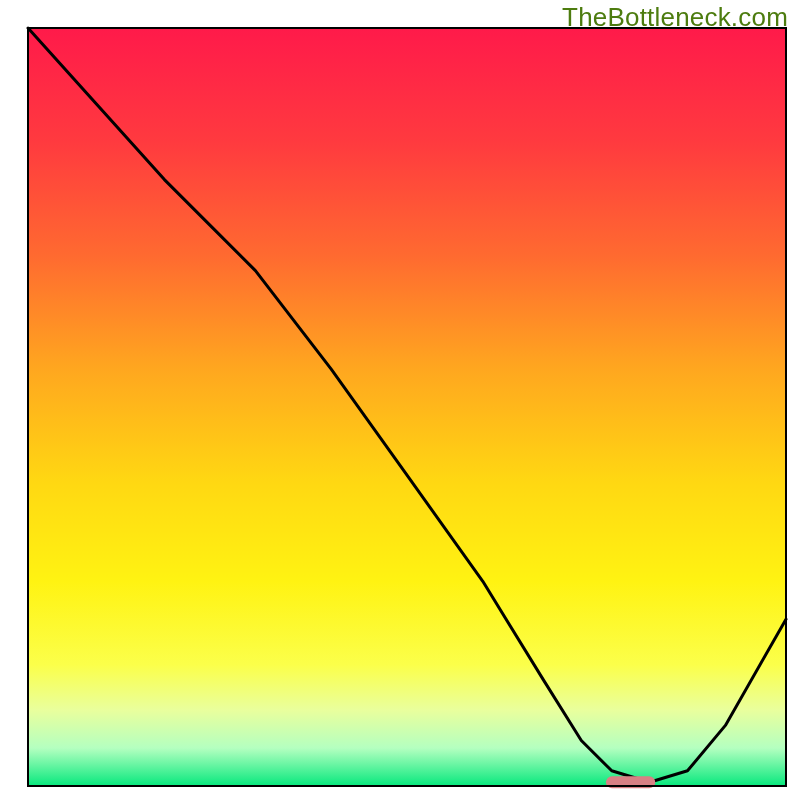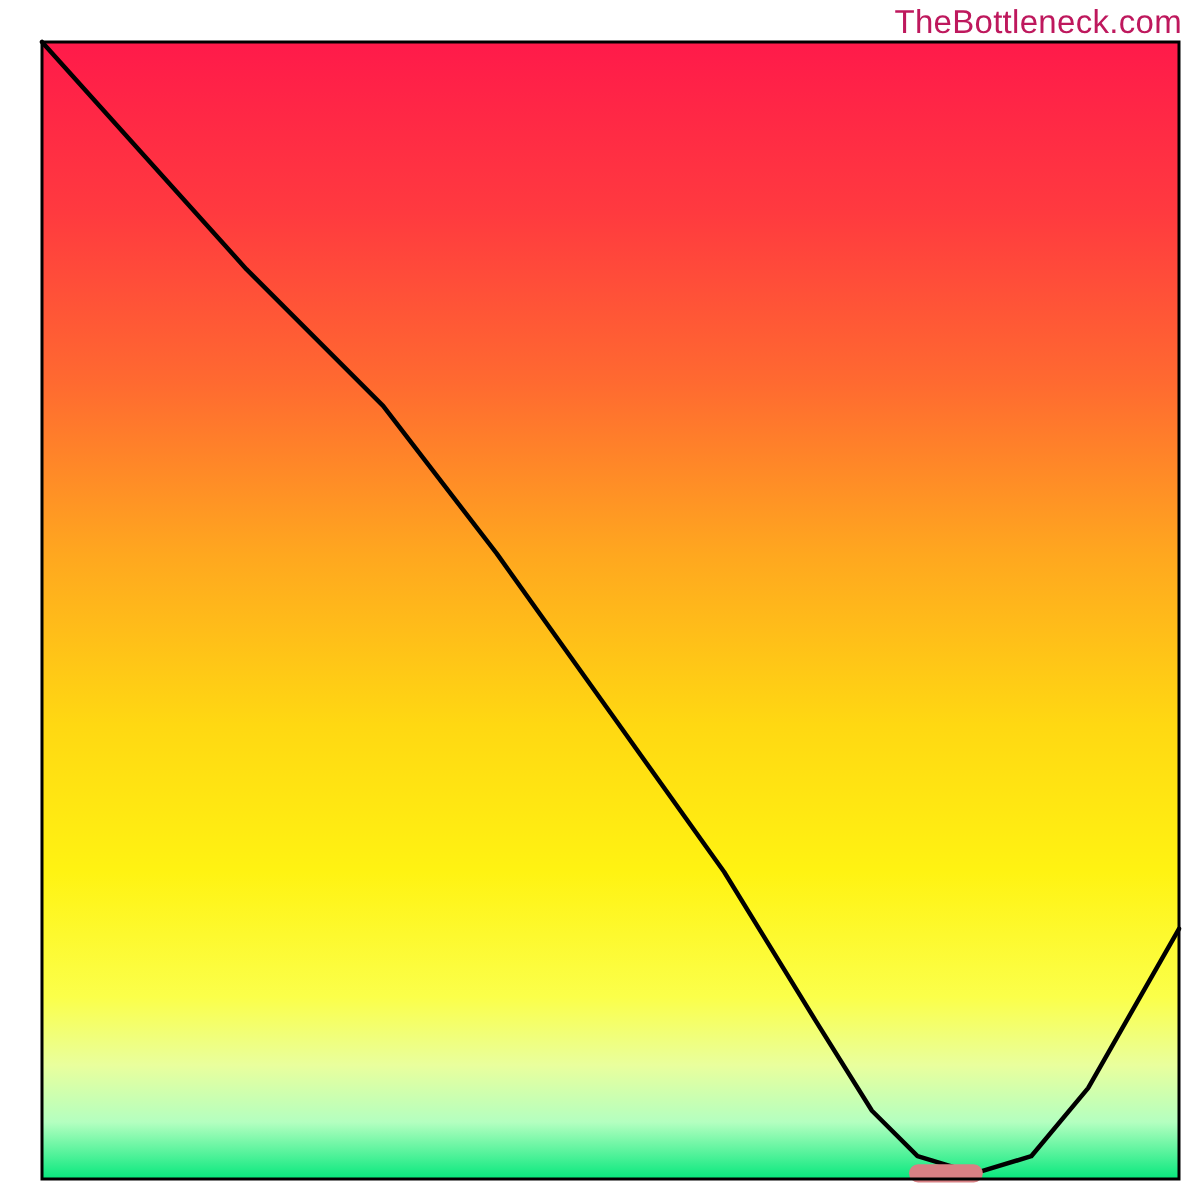--- a/index.html
+++ b/index.html
@@ -12,22 +12,22 @@
   }
   .container {
     position: relative;
     width: 800px;
     height: 800px;
   }
   .watermark {
     position: absolute;
     top: 2px;
     right: 12px;
-    color: #be185d;
-    font-size: 22px;
+    color: #4d7c0f;
+    font-size: 26px;
     font-weight: 400;
     letter-spacing: 0.2px;
   }
   svg {
     display: block;
   }
 </style>
 </head>
 <body>
 

